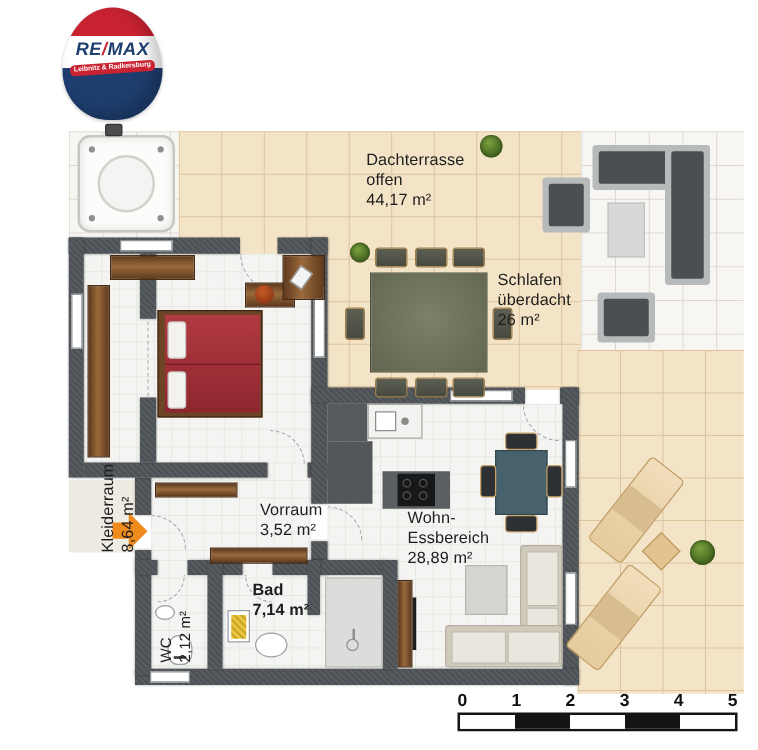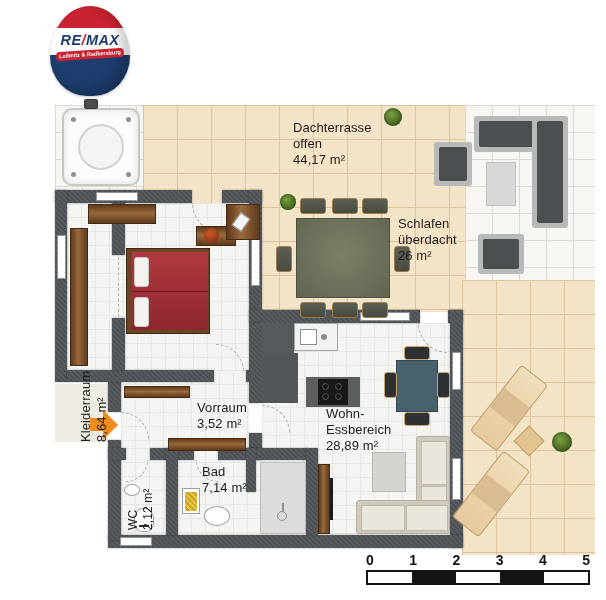--- a/index.html
+++ b/index.html
@@ -210,34 +210,34 @@
   </div>
   <div class="abs label" style="left:398px;top:216px;">
     <span class="ln">Schlafen</span>
     <span class="ln">überdacht</span>
     <span class="ln">26 m²</span>
   </div>
   <div class="abs label" style="left:78px;top:442px;width:172px;height:34px;transform:rotate(-90deg);transform-origin:0 0;">
     <span class="ln">Kleiderraum</span>
     <span class="ln">8,64 m²</span>
   </div>
-  <div class="abs label" style="left:197px;top:400px;">
+  <div class="abs label" style="left:208px;top:400px;">
     <span class="ln">Vorraum</span>
     <span class="ln">3,52 m²</span>
   </div>
   <div class="abs label" style="left:326px;top:406px;">
     <span class="ln">Wohn-</span>
     <span class="ln">Essbereich</span>
     <span class="ln">28,89 m²</span>
   </div>
   <div class="abs label" style="left:126px;top:530px;width:76px;height:30px;transform:rotate(-90deg);transform-origin:0 0;font-size:12px;">
     <span class="ln">WC</span>
     <span class="ln">2,12 m²</span>
   </div>
-  <div class="abs label" style="left:202px;top:464px;">
+  <div class="abs label" style="left:202px;top:464px;font-weight:bold;">
     <span class="ln">Bad</span>
     <span class="ln">7,14 m²</span>
   </div>
 
 
   <div class="abs" style="left:366px;top:552px;width:224px;">
     <div style="display:flex;justify-content:space-between;font-size:14px;font-weight:bold;color:#111;padding-bottom:2px;">
       <span>0</span>
       <span>1</span>
       <span>2</span>

